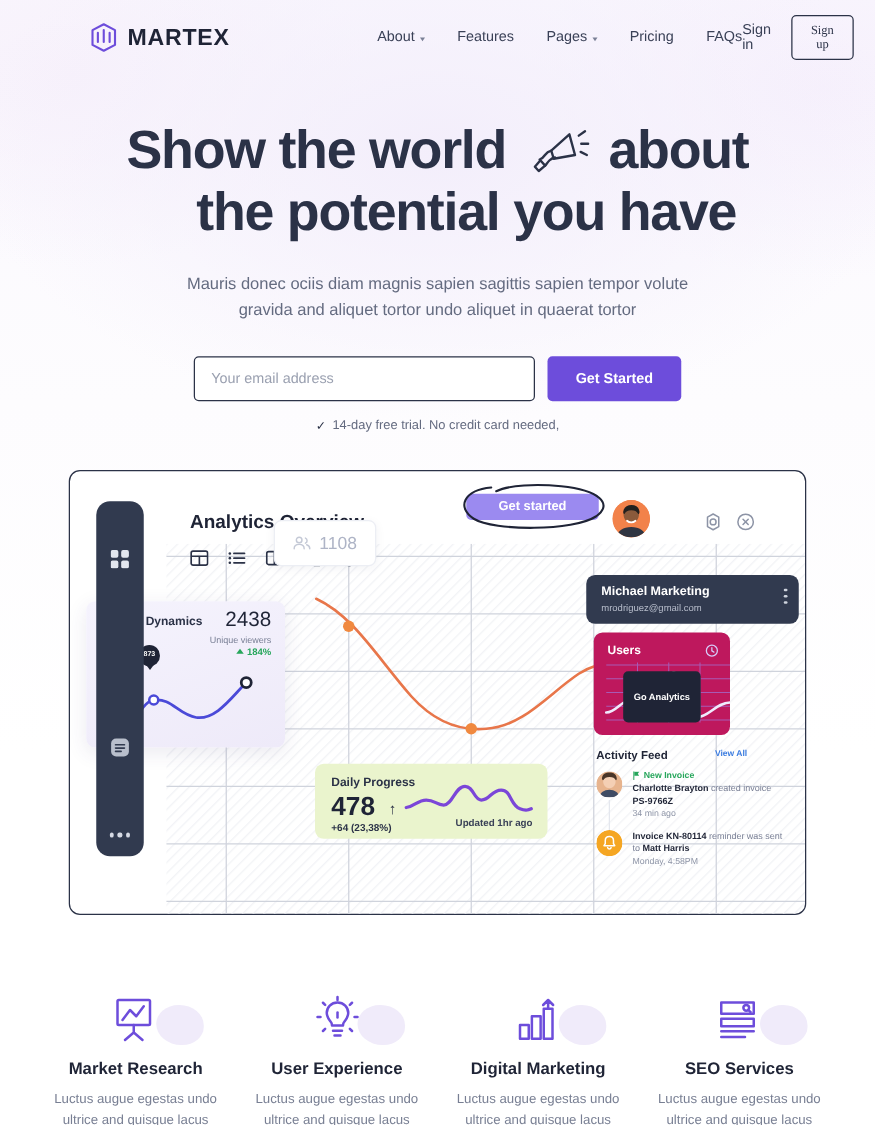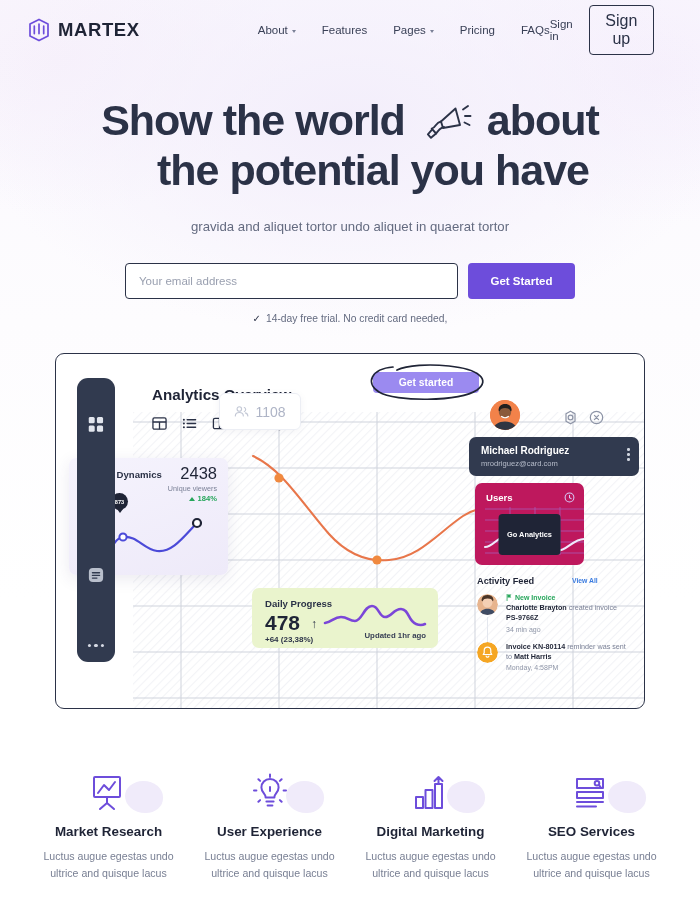--- a/index.html
+++ b/index.html
@@ -24,21 +24,21 @@
     z-index: 0;
   }
 
   .page { position: relative; z-index: 1; }
 
   
   .nav {
     height: 60px;
     display: flex;
     align-items: center;
-    padding: 0 46px 0 28px;
+    padding: 0 46px 0 72px;
   }
   .logo { display: flex; align-items: center; gap: 8px; }
   .logo-mark { width: 22px; height: 24px; display: block; }
   .logo-text {
     font-size: 18.5px; font-weight: bold; letter-spacing: .6px; color: #1f2436;
   }
   .nav-links {
     display: flex; align-items: center; gap: 26px;
     margin-left: 118px;
   }
@@ -47,39 +47,39 @@
     cursor: pointer; white-space: nowrap;
   }
   .caret {
     width: 0; height: 0;
     border-left: 2.6px solid transparent; border-right: 2.6px solid transparent;
     border-top: 3.4px solid #7a8096; display: inline-block; margin-top: 2px;
   }
   .nav-right { margin-left: auto; display: flex; align-items: center; gap: 16px; }
   .signin { font-size: 11.5px; color: #3a4157; cursor: pointer; }
   .signup {
-    font-size: 16px; color: #2b3247;
+    font-size: 10px; color: #2b3247;
     border: 1.3px solid #2b3247; border-radius: 4px;
     padding: 6px 15px; background: transparent; cursor: pointer;
-    font-family: Liberation Sans, sans-serif;
+    font-family: Liberation Serif, serif;
   }
 
   
   .hero { text-align: center; padding-top: 36px; }
   .headline {
     font-size: 43px; line-height: 1.16; font-weight: bold;
     color: #2b3247; letter-spacing: -1px;
   }
   .headline .l2 { display: block; margin-left: 46px; }
   .megaphone { display: inline-block; vertical-align: -6px; margin: 0 4px; }
   .sub {
     margin-top: 20px; font-size: 13.2px; line-height: 1.62; color: #646b80;
   }
   .form {
-    margin: 26px auto 0; width: 450px; display: flex; gap: 10px;
+    margin: 26px auto 0; width: 390px; display: flex; gap: 10px;
   }
   .email-input {
     flex: 1; height: 36px; border: 1.3px solid #2b3247; border-radius: 4px;
     padding: 0 13px; font-size: 11.5px; color: #2b3247; background: #fff;
     font-family: inherit; outline: none;
   }
   .email-input::placeholder { color: #9aa0b0; }
   .get-started {
     width: 107px; height: 36px; border: none; border-radius: 4px;
     background: #6d4ddb; color: #fff; font-size: 11.5px; font-weight: bold;
@@ -289,20 +289,21 @@
           <path d="M21 20.5c-2.5.6-4 2-5 3.5-1.2 1.8-2.6 3-4.3 3.6l4.4 4.9c1.2-1.4 2.2-3 3.6-4.3 1.3-1.2 2.8-1.9 4.3-2.2"></path>
           <path d="M16.1 32.5 11 36.8l-3.1-3.4 4.3-5"></path>
           <path d="M43 8.5 48 5M45 15h5.5M44.5 21.5l5 2.5"></path>
         </g>
       </svg>
       <span>about</span>
       <span class="l2">the potential you have</span>
     </h1>
 
     <div class="sub">
+      <div>Mauris donec ociis diam magnis sapien sagittis sapien tempor volute</div>
       <div>gravida and aliquet tortor undo aliquet in quaerat tortor</div>
     </div>
 
     <div class="form">
       <input class="email-input" type="text" placeholder="Your email address" style="">
       <button class="get-started">Get Started</button>
     </div>
 
     <div class="trial">
       <span class="tick">✓</span>
@@ -514,22 +515,22 @@
           </div>
           <div class="f-txt">
             <b>Invoice KN-80114</b><span> reminder was sent to </span><b>Matt Harris</b>
           </div>
           <div class="f-time">Monday, 4:58PM</div>
         </div>
       </div>
     </div>
 
     <div class="user-chip">
-      <div class="uc-name">Michael Rodriguez</div>
-      <div class="uc-mail">mrodriguez@card.com</div>
+      <div class="uc-name">Michael Marketing</div>
+      <div class="uc-mail">mrodriguez@gmail.com</div>
       <div class="uc-dots">
         <i class="uc-dot"></i>
           <i class="uc-dot"></i>
           <i class="uc-dot"></i>
       </div>
     </div>
   </div>
 
   <div class="avatar">
     <svg width="30" height="30" viewBox="0 0 30 30">

